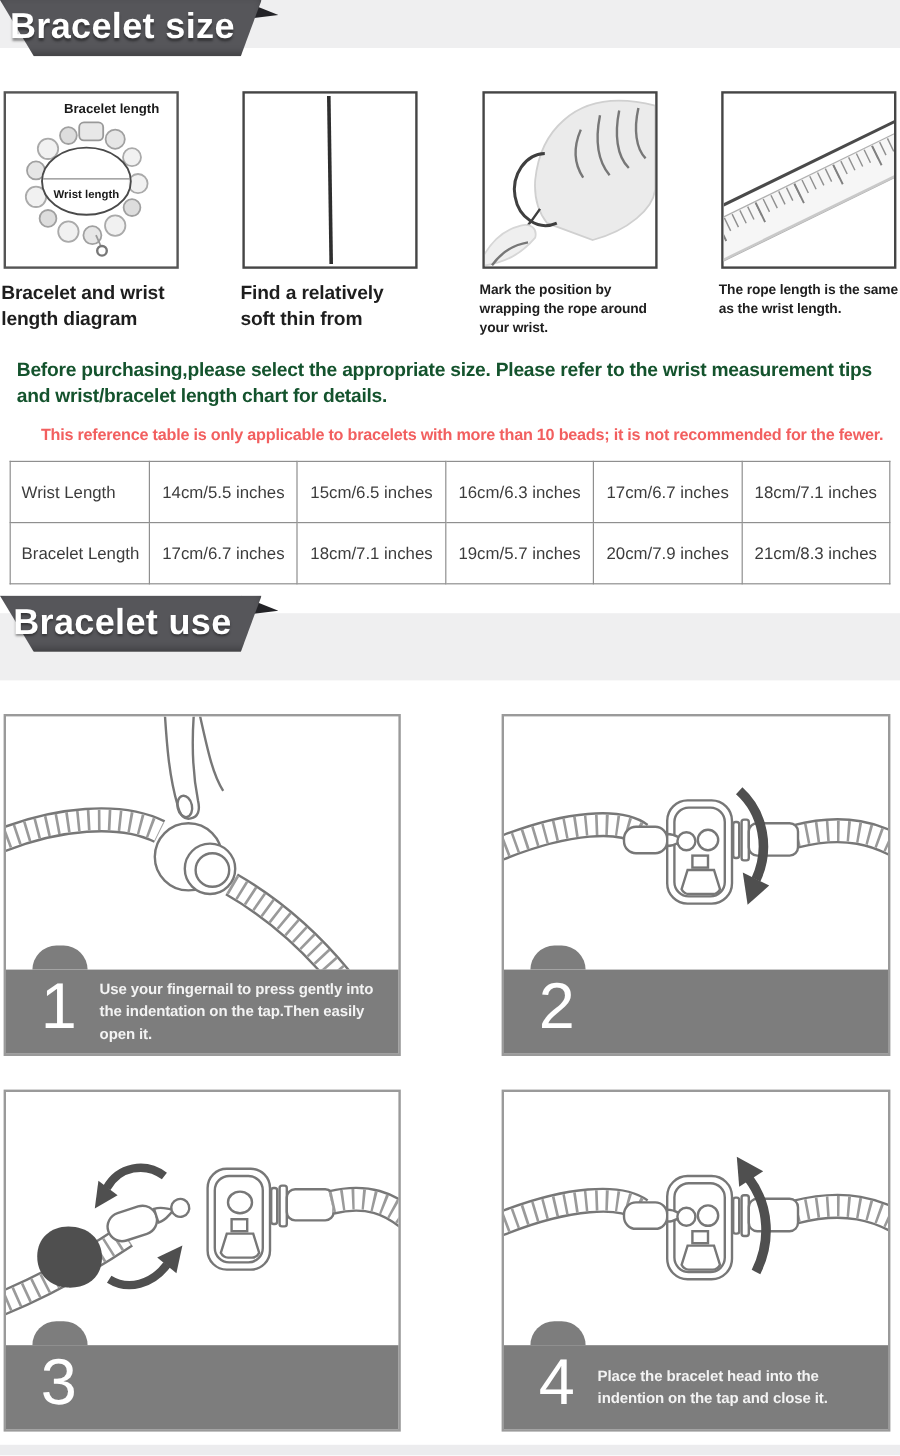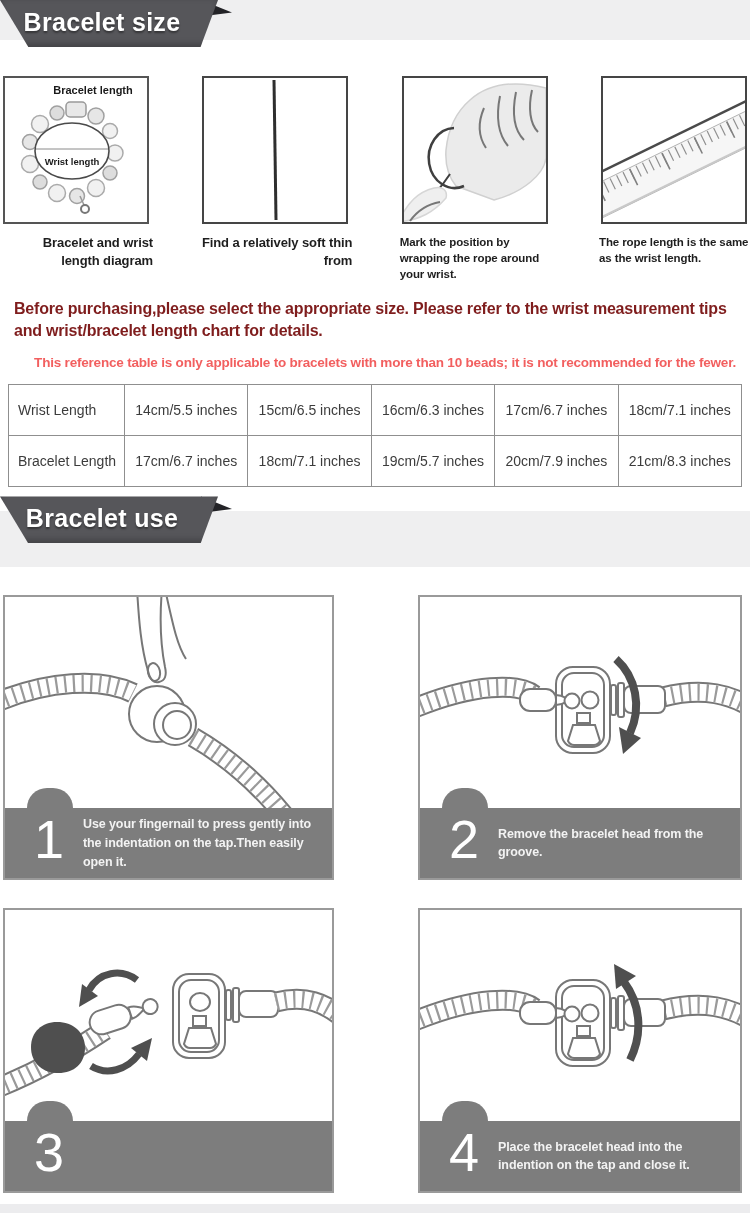--- a/index.html
+++ b/index.html
@@ -22,34 +22,34 @@
     position:absolute; top:0; left:201px; width:31px; height:16px; background:#232327;
     clip-path:polygon(0 0, 100% 78%, 12% 100%, 0 55%);
   }
   .banner-shape {
     position:absolute; inset:0; background:#56565a;
     clip-path:polygon(0 0, 100% 0, 92% 100%, 13% 100%);
     box-shadow:inset 0 -3px 6px rgba(0,0,0,.25);
   }
   .banner-label {
     position:absolute; inset:0 14px 2px 0; display:flex; align-items:center; justify-content:center;
-    color:#fff; font-size:25px; font-weight:800; letter-spacing:.3px;
+    color:#fff; font-size:30px; font-weight:800; letter-spacing:.3px;
     text-shadow:0 2px 2px rgba(0,0,0,.4);
   }
 
   
   .size-row { display:flex; justify-content:space-between; padding:0 3px; margin-top:36px; }
   .size-col { width:146px; }
   .size-box { height:148px; border:2px solid #454545; background:#fff; overflow:hidden; }
   .size-box.heavy { border-color:#555; }
   .size-box svg { display:block; }
   .size-caption { margin:10px -4px 0 -2px; font-size:11.5px; font-weight:700; color:#1e1e1e; line-height:1.4; letter-spacing:-.1px; }
-  .size-caption.center { text-align:right; font-size:13px; }
-
-  .intro { margin:16px 14px 0; font-size:16px; font-weight:700; color:#7f1d1d; line-height:1.38; letter-spacing:-.2px; }
+  .size-caption.center { text-align:left; font-size:16px; }
+
+  .intro { margin:16px 14px 0; font-size:16px; font-weight:700; color:#14532d; line-height:1.38; letter-spacing:-.2px; }
   .note-red { margin:13px 14px 0; font-size:13.5px; font-weight:700; color:#f25f5f; letter-spacing:-.2px;text-align:right; }
 
   
   .size-table { margin:14px 8px 0; width:734px; border-collapse:collapse; table-layout:fixed; }
   .size-table td {
     border:1.5px solid #8f8f8f; height:51px; font-size:14px; color:#3c3c3c;
     text-align:center; font-weight:400; padding:0 2px;
   }
   .size-table td.rowhead { text-align:left; padding-left:9px; }
   .size-table col.c0 { width:116px; }
@@ -260,21 +260,20 @@
     <div class="use-art">
       <svg viewBox="0 0 324 213" width="324" height="213">
         <use href="#clasp-unit" xlink:href="#clasp-unit"></use>
         <path class="darkline" stroke-width="8" d="M 196 62 C 216 80 222 110 210 136"></path>
         <polygon class="dark" points="203,157 221,141 199,130"></polygon>
       </svg>
     </div>
     <div class="use-bar">
       <div class="use-bump"></div>
       <div class="use-num">2</div>
-      <div class="use-text">Remove the bracelet head from the groove.</div>
     </div>
   </div>
 
   <div class="use-panel">
     <div class="use-art">
       <svg viewBox="0 0 330 213" width="330" height="213">
         <path class="rope-o" d="M -8 178 C 32 162 70 140 100 120"></path>
         <path class="rope-f" d="M -8 178 C 32 162 70 140 100 120"></path>
         <path class="rope-h" d="M -8 178 C 32 162 70 140 100 120"></path>
         <g transform="rotate(-18 110 108)">

